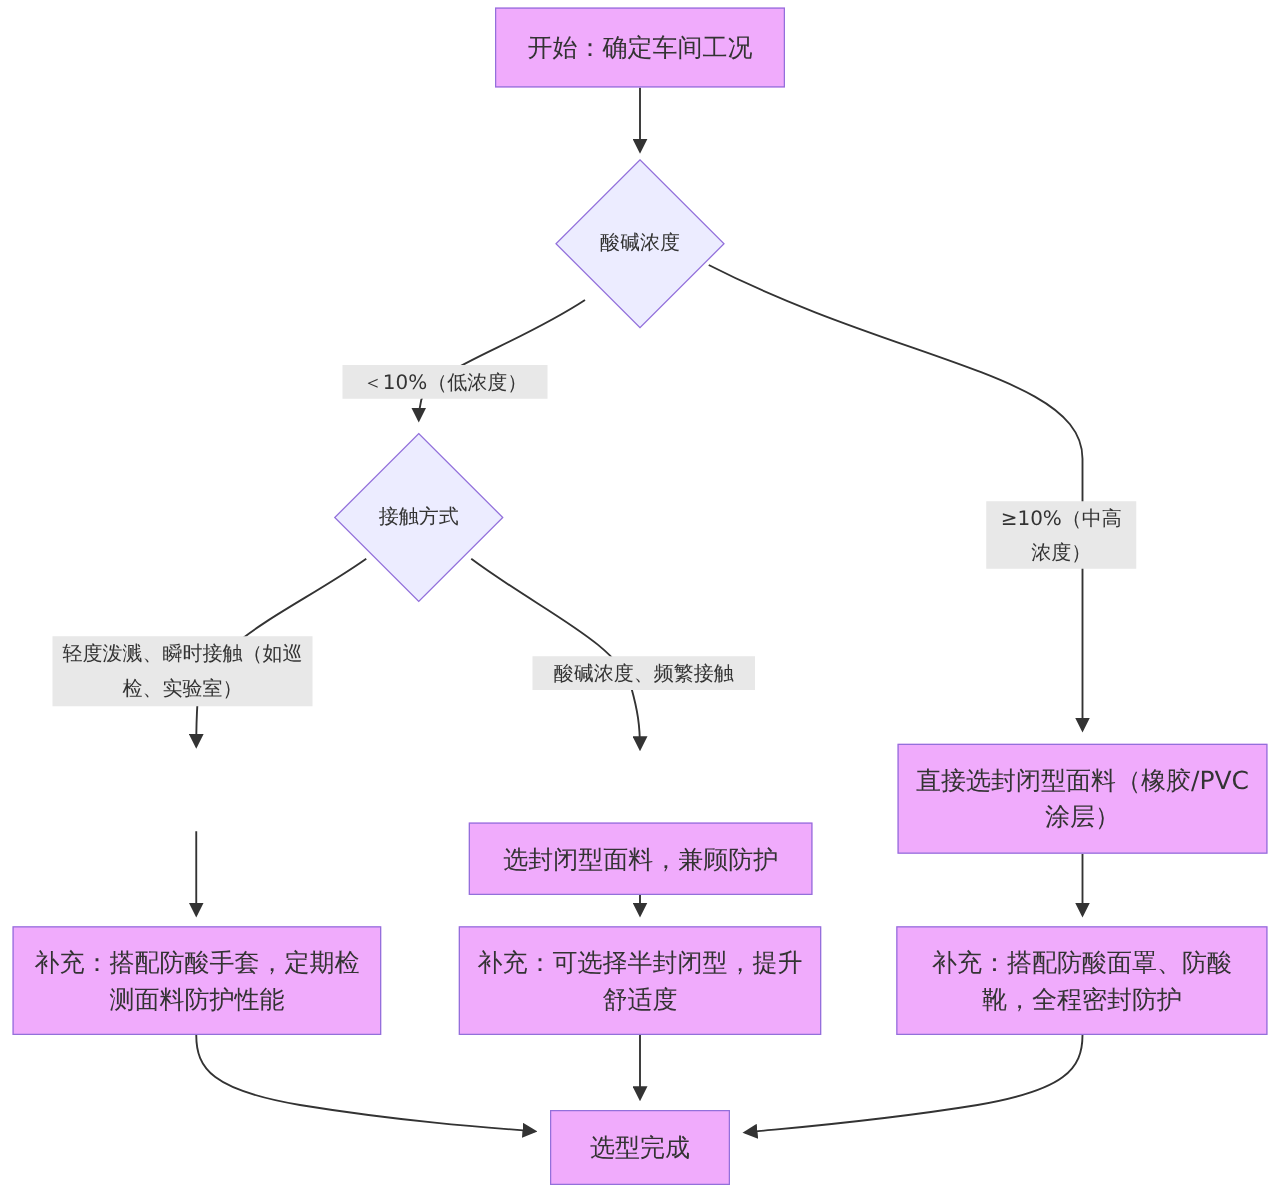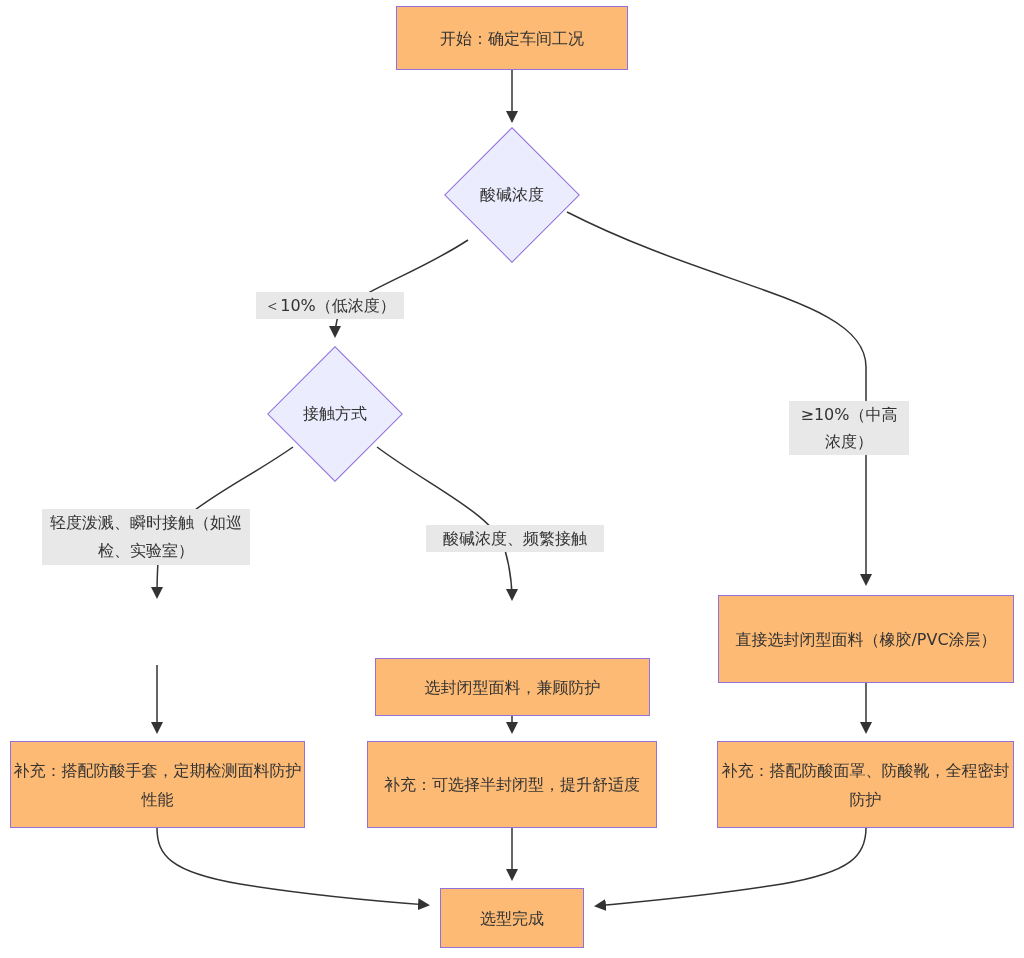--- a/index.html
+++ b/index.html
@@ -15,30 +15,30 @@
     background: #ffffff;
     overflow: hidden;
   }
   .edge-layer {
     position: absolute;
     left: 0; top: 0;
     width: 1024px; height: 958px;
   }
   .node {
     position: absolute;
-    background: #fdba74;
+    background: #f0abfc;
     border: 1px solid #9370DB;
     display: flex;
     align-items: center;
     justify-content: center;
     text-align: center;
-    font-size: 16px;
+    font-size: 20px;
     line-height: 29px;
     color: #333333;
-    padding: 4px 0;
+    padding: 4px 10px;
   }
   .diamond-wrap {
     position: absolute;
   }
   .diamond-shape {
     position: absolute;
     left: 50%; top: 50%;
     width: 96px; height: 96px;
     transform: translate(-50%, -50%) rotate(45deg);
     background: #ECECFF;
@@ -120,21 +120,21 @@
   <div class="diamond-wrap" style="left:445px; top:128px; width:134px; height:134px;">
     <div class="diamond-shape"></div>
     <div class="diamond-label">酸碱浓度</div>
   </div>
 
   <div class="diamond-wrap" style="left:268px; top:347px; width:134px; height:134px;">
     <div class="diamond-shape"></div>
     <div class="diamond-label">接触方式</div>
   </div>
 
-  <div class="edge-label" style="left:256px; top:292px; width:148px;">＜10%（低浓度）</div>
+  <div class="edge-label" style="left:274px; top:292px; width:164px;">＜10%（低浓度）</div>
 
   <div class="edge-label" style="left:789px; top:401px; width:120px;">≥10%（中高浓度）</div>
 
   <div class="edge-label" style="left:42px; top:509px; width:208px; line-height:28px;">轻度泼溅、瞬时接触（如巡检、实验室）</div>
 
   <div class="edge-label" style="left:426px; top:525px; width:178px;">酸碱浓度、频繁接触</div>
 
 </div>
 
 </body></html>

